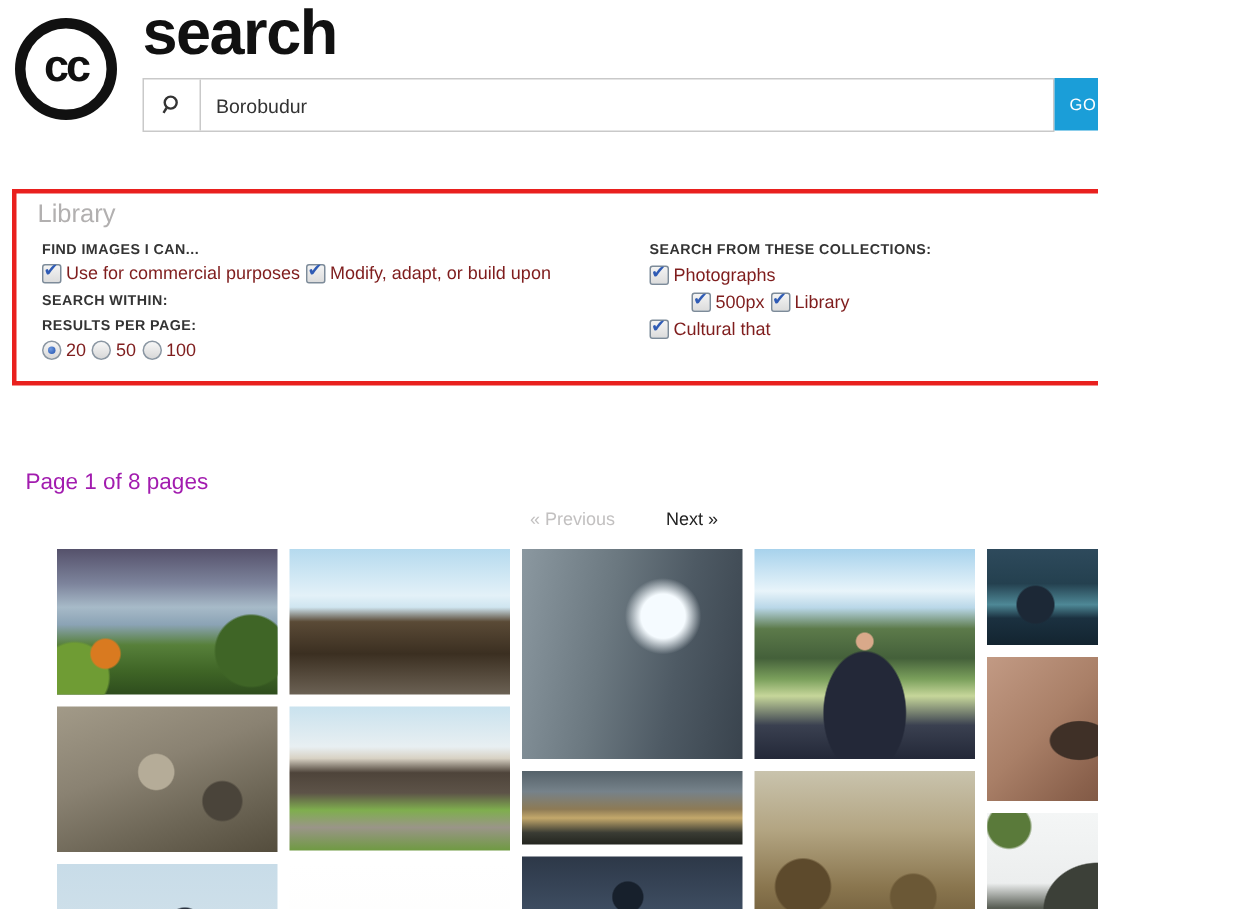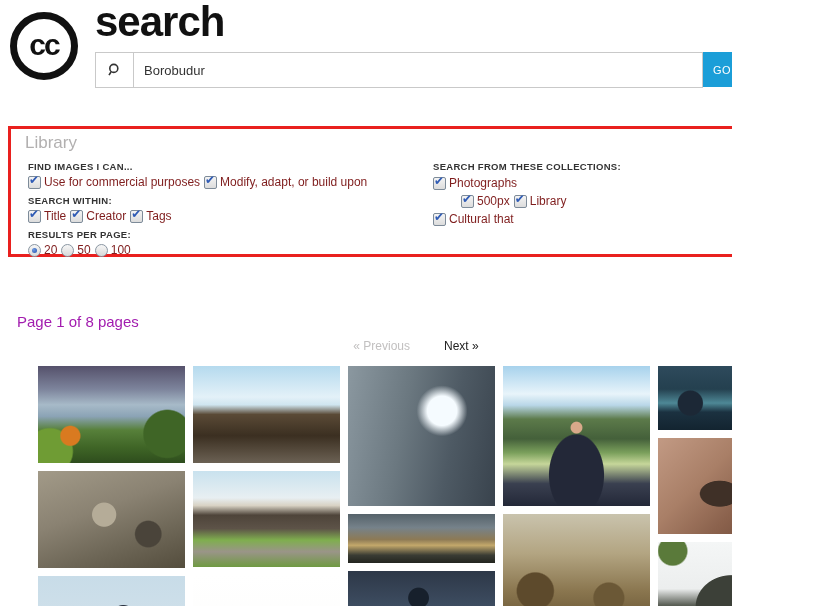--- a/index.html
+++ b/index.html
@@ -150,34 +150,20 @@
             <span class="cb checked"></span>
             <span class="cb-label">Use for commercial purposes</span>
           </label>
           <label class="check">
             <span class="cb checked"></span>
             <span class="cb-label">Modify, adapt, or build upon</span>
           </label>
         </div>
 
         <div class="fgroup-heading">SEARCH WITHIN:</div>
-        <div class="frow">
-          <label class="check">
-            <span class="cb checked"></span>
-            <span class="cb-label">Title</span>
-          </label>
-          <label class="check">
-            <span class="cb checked"></span>
-            <span class="cb-label">Creator</span>
-          </label>
-          <label class="check">
-            <span class="cb checked"></span>
-            <span class="cb-label">Tags</span>
-          </label>
-        </div>
 
         <div class="fgroup-heading">RESULTS PER PAGE:</div>
         <div class="frow">
           <label class="radio">
             <span class="rb selected"></span>
             <span class="cb-label">20</span>
           </label>
           <label class="radio">
             <span class="rb"></span>
             <span class="cb-label">50</span>

